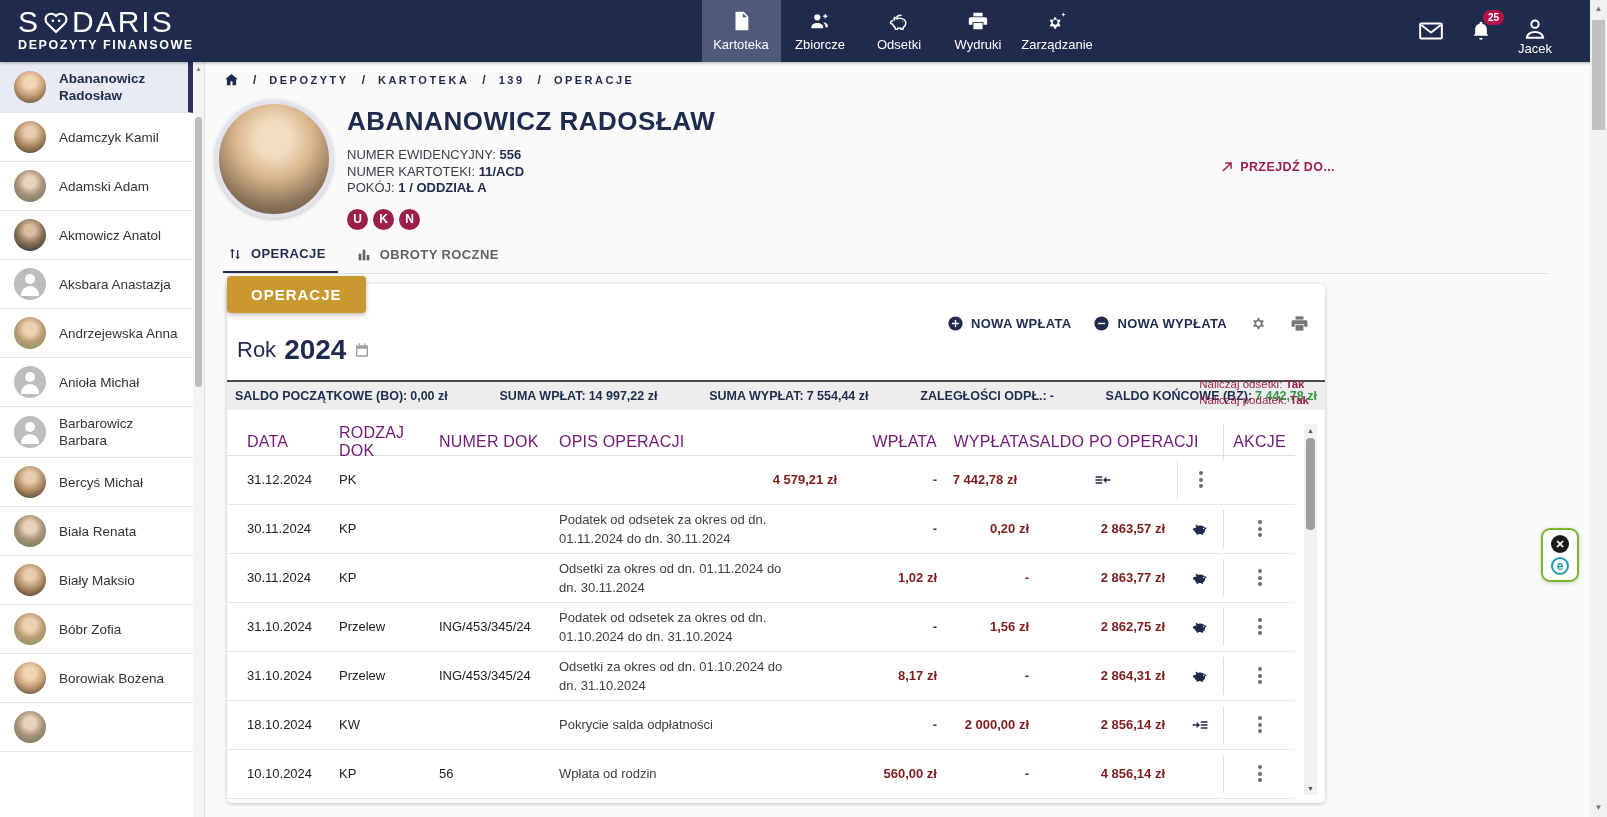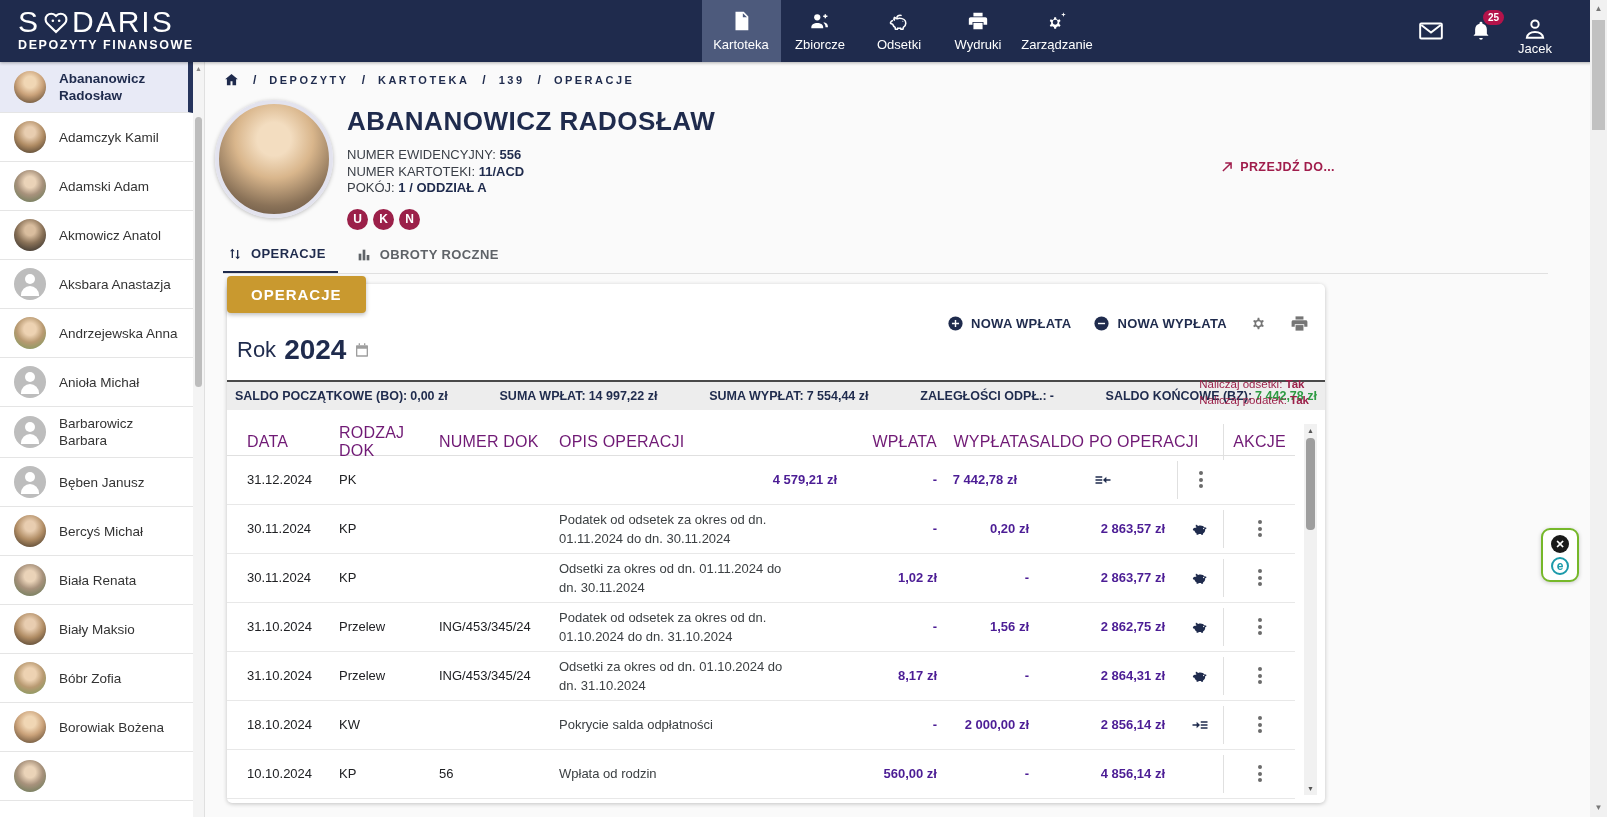--- a/index.html
+++ b/index.html
@@ -91,21 +91,21 @@
   .table-wrap { margin:14px 30px 0 0; }
   .thead, .trow { display:grid; grid-template-columns:92px 100px 120px 1fr 100px 92px 148px 46px 72px; align-items:center; padding-left:20px; }
   .thead { height:32px; border-bottom:1px solid #e0e0e0; }
   .th { font-size:16px; font-weight:normal; color:#701a75; letter-spacing:.2px; }
   .th.right, .td.right { text-align:right; }
   .th.saldo-span { grid-column:7/9; }
   .th.akcje-col, .td.akcje-col { justify-self:stretch; text-align:center; border-left:1px solid #e0e0e0; align-self:stretch; display:flex; align-items:center; justify-content:center; }
   .trow { min-height:49px; border-bottom:1px solid #e8e8e8; padding-top:5px; padding-bottom:5px; }
   .td { font-size:13px; color:#202124; }
   .td.desc { color:#3c4043; line-height:19px; padding-right:34px; }
-  .td.amt { font-weight:bold; color:#4c1d95; text-align:right; }
+  .td.amt { font-weight:bold; color:#7f1d1d; text-align:right; }
   .td.saldo { padding-right:12px; }
   .row-icon { display:flex; justify-content:center; color:#1f2b4d; }
   .row-icon svg { display:none; }
   .row-icon[data-icon="piggy"] .svg-piggy { display:block; }
   .row-icon[data-icon="transfer-out"] .svg-tout { display:block; }
   .row-icon[data-icon="transfer-in"] .svg-tin { display:block; }
   .kebab { background:none; border:none; cursor:pointer; padding:4px 8px; }
   .kebab i { display:block; width:4px; height:4px; border-radius:50%; background:#6b6b6b; margin:2.5px auto; }
 
   .table-scroll { position:absolute; right:8px; top:140px; bottom:8px; width:13px; background:#f1f1f1; }
@@ -257,24 +257,20 @@
         <div class="res-item">
           <span class="avatar" data-avatar="g"></span>
           <span class="res-name">Anioła Michał</span>
         </div>
 
         <div class="res-item">
           <span class="avatar" data-avatar="g"></span>
           <span class="res-name">Barbarowicz Barbara</span>
         </div>
 
-        <div class="res-item">
-          <span class="avatar" data-avatar="g"></span>
-          <span class="res-name">Bęben Janusz</span>
-        </div>
 
         <div class="res-item">
           <span class="avatar" data-avatar="p2"></span>
           <span class="res-name">Bercyś Michał</span>
         </div>
 
         <div class="res-item">
           <span class="avatar" data-avatar="p3"></span>
           <span class="res-name">Biała Renata</span>
         </div>

